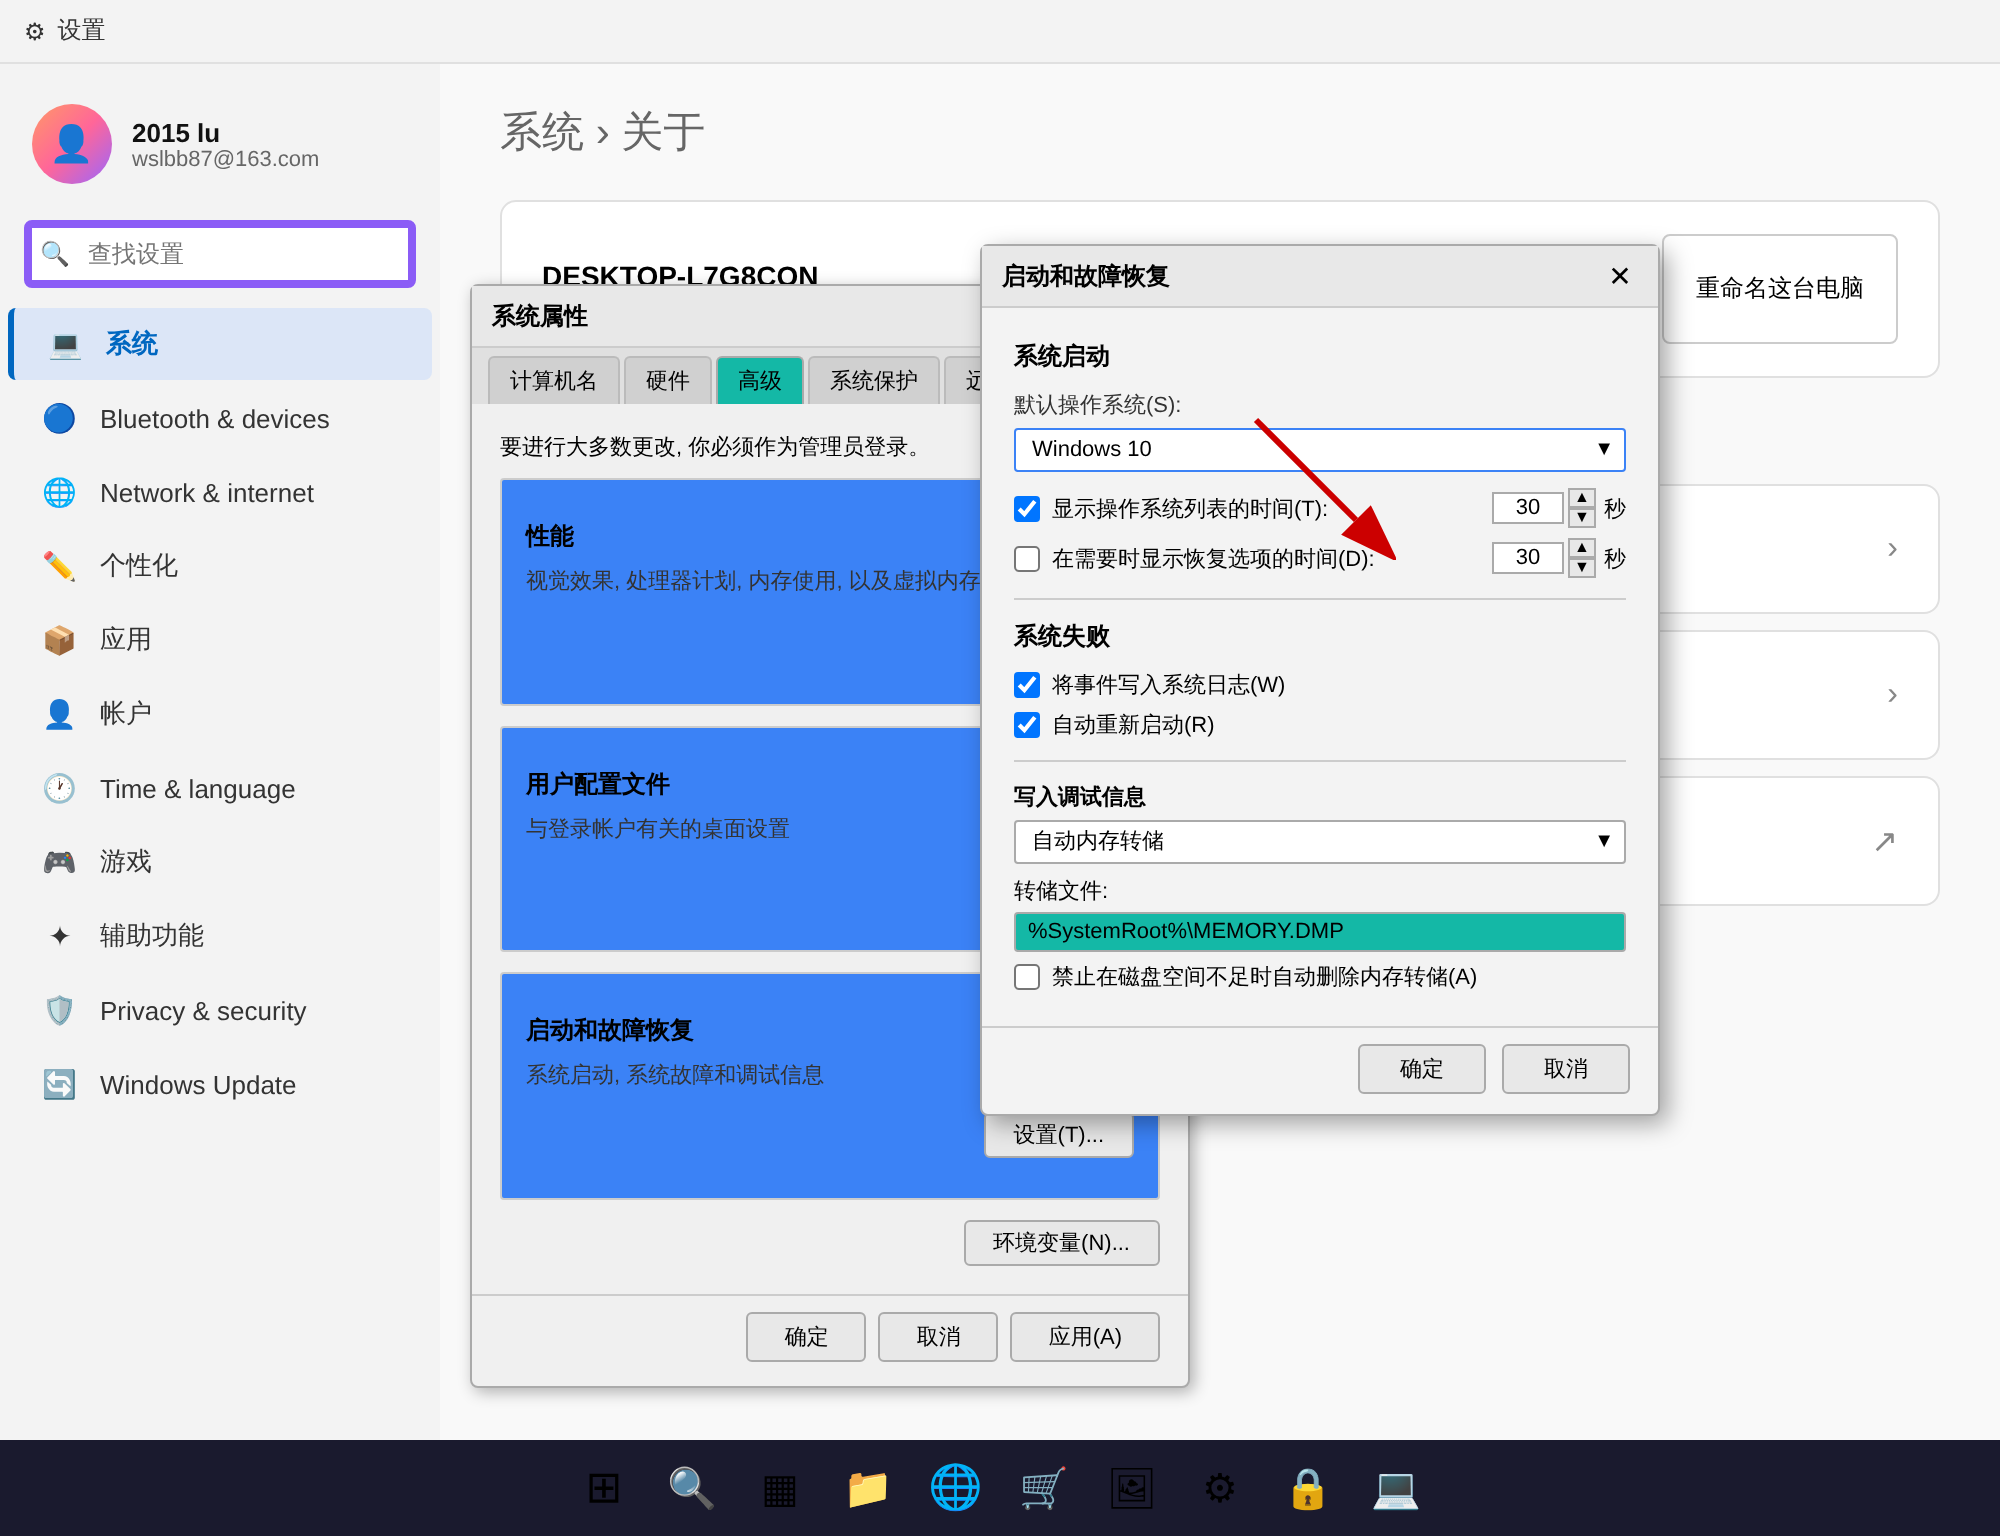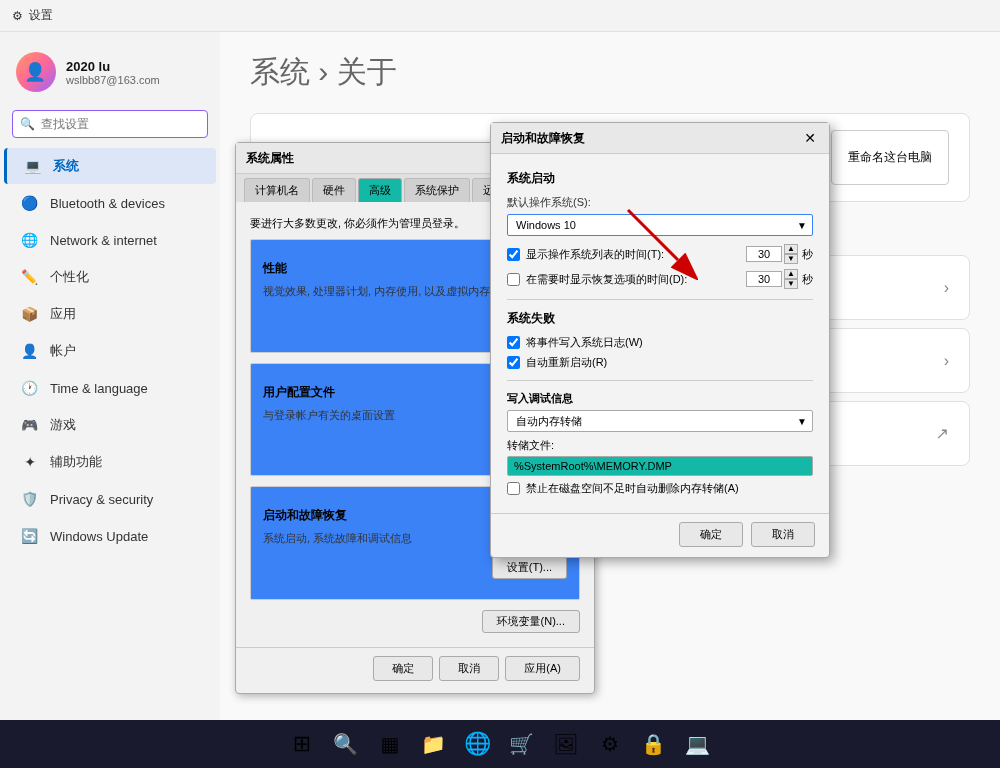--- a/index.html
+++ b/index.html
@@ -61,21 +61,21 @@
     .sidebar-user-info .name { font-size: 13px; font-weight: 600; color: #111; }
     .sidebar-user-info .email { font-size: 11px; color: #666; }
 
     .sidebar-search {
       margin: 0 12px 10px;
       position: relative;
     }
     .sidebar-search input {
       width: 100%;
       padding: 6px 10px 6px 28px;
-      border: 1px solid #8b5cf6;
+      border: 4px solid #8b5cf6;
       border-radius: 4px;
       font-size: 12px;
       background: white;
       outline: none;
     }
     .sidebar-search .search-icon {
       position: absolute;
       left: 8px;
       top: 50%;
       transform: translateY(-50%);
@@ -110,21 +110,21 @@
     }
 
     
     .content {
       flex: 1;
       padding: 20px 30px;
       overflow-y: auto;
       background: #f9f9f9;
     }
     .page-header {
-      font-size: 30px;
+      font-size: 21px;
       font-weight: 300;
       color: #111;
       margin-bottom: 20px;
     }
     .page-header span { color: #666; }
 
     .device-info {
       background: white;
       border: 1px solid #e0e0e0;
       border-radius: 8px;
@@ -489,21 +489,21 @@
   <span class="title-bar-title">设置</span>
 </div>
 
 <div class="main-window">
 
   <div class="sidebar">
 
     <div class="sidebar-user">
       <div class="sidebar-avatar">👤</div>
       <div class="sidebar-user-info">
-        <div class="name">2020 lu</div>
+        <div class="name">2015 lu</div>
         <div class="email">wslbb87@163.com</div>
       </div>
     </div>
 
     <div class="sidebar-search">
       <span class="search-icon">🔍</span>
       <input type="text" placeholder="查找设置" style="">
     </div>
 
     <div class="sidebar-item active">

